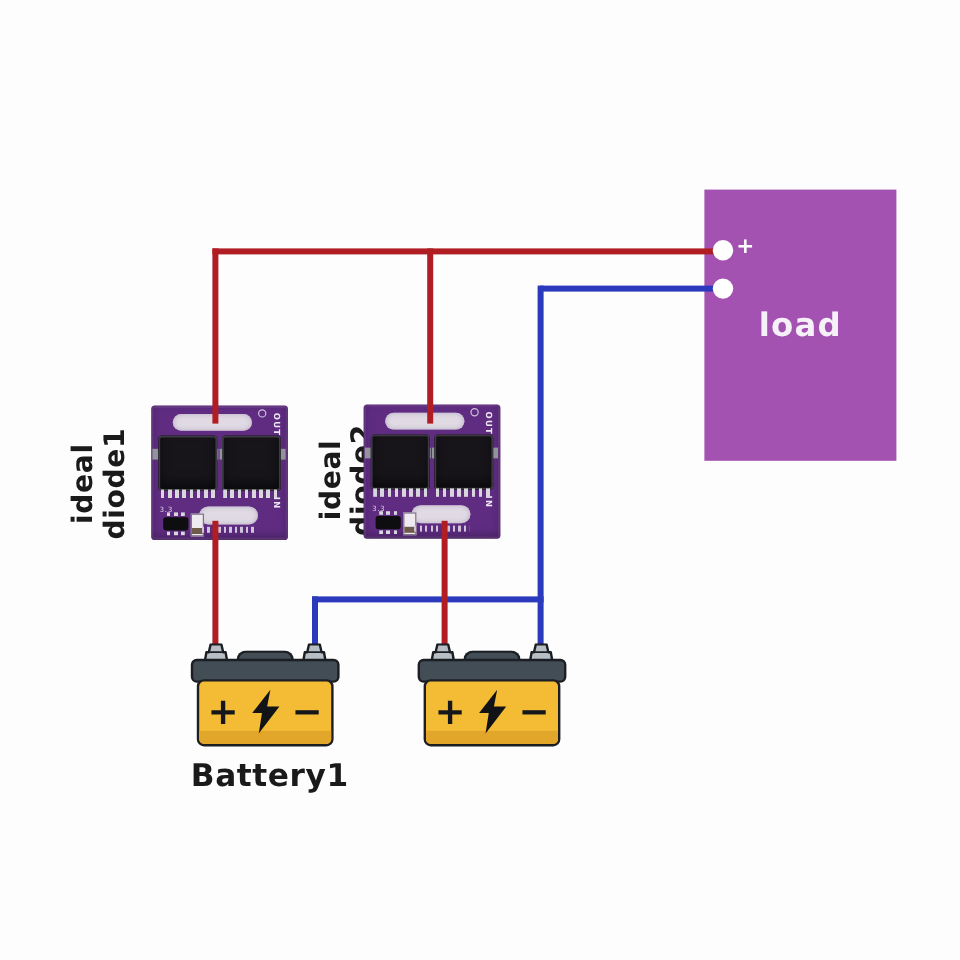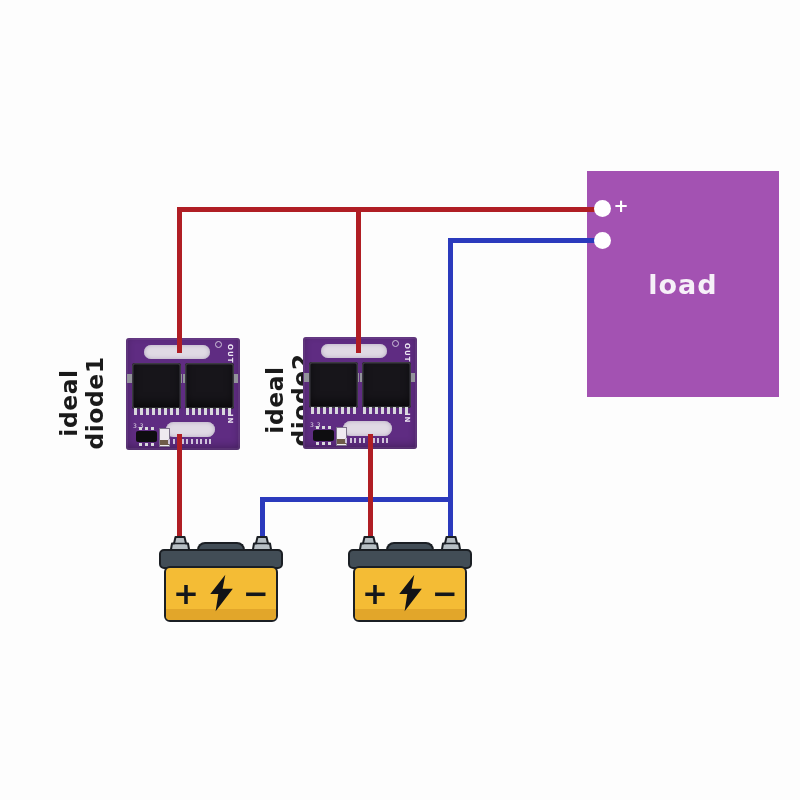--- a/index.html
+++ b/index.html
@@ -6,21 +6,21 @@
   #canvas{
     position:relative;width:800px;height:800px;background:#fdfdfd;
     font-family:"DejaVu Sans","Liberation Sans",sans-serif;overflow:hidden;
   }
   
   .wire{position:absolute;z-index:5;}
   .wire.pos{background:var(--wire-positive,#b01e24);}
   .wire.neg{background:var(--wire-negative,#2b3abd);}
   
   .load-box{
-    position:absolute;left:587px;top:171px;width:192px;height:226px;
+    position:absolute;left:587px;top:158px;width:160px;height:226px;
     background:var(--load,#a352b2);z-index:1;
     display:flex;align-items:center;justify-content:center;
   }
   .load-label{color:#f6f0f8;font-size:27px;font-weight:600;letter-spacing:1px;}
   .load-term{
     position:absolute;width:17px;height:17px;border-radius:50%;
     background:#ffffff;z-index:6;
   }
   .load-plus{
     position:absolute;left:612px;top:196px;width:18px;height:20px;z-index:6;
@@ -161,20 +161,21 @@
     <div class="bump"></div>
     <div class="bar"></div>
     <div class="bbody">
       <div class="strip"></div>
       <span class="sign plus">+</span>
       <svg class="bolt" viewBox="0 0 26 36">
         <polygon points="17,1 3,19 10.5,19 8,35 24,14 14.5,14"></polygon>
       </svg>
       <span class="sign minus">−</span>
     </div>
+    <div class="batt-label">Battery1</div>
   </div>
 
   <div class="battery" style="left:348px;top:536px;">
     <svg class="term" style="left:9px;" viewBox="0 0 24 20">
       <path class="term-path" d="M7.5 1 L16.5 1 L18 7.5 L20 7.5 L22 19 L2 19 L4 7.5 L6 7.5 Z"></path>
       <line class="term-line" x1="5.5" y1="7.5" x2="18.5" y2="7.5"></line>
     </svg>
     <svg class="term" style="left:91px;" viewBox="0 0 24 20">
       <path class="term-path" d="M7.5 1 L16.5 1 L18 7.5 L20 7.5 L22 19 L2 19 L4 7.5 L6 7.5 Z"></path>
       <line class="term-line" x1="5.5" y1="7.5" x2="18.5" y2="7.5"></line>

